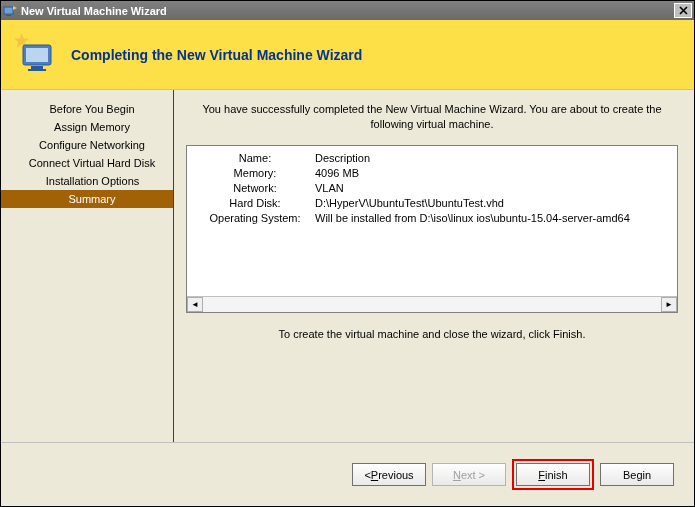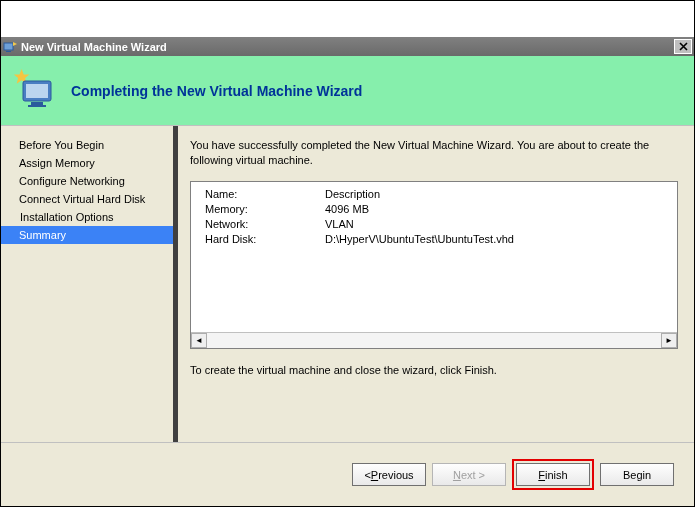--- a/index.html
+++ b/index.html
@@ -21,21 +21,20 @@
   }
   .titlebar {
     height: 19px;
     background: linear-gradient(#808080, #6a6a6a);
     color: #fff;
     display: flex;
     align-items: center;
     padding: 0 2px;
     font-weight: bold;
     font-size: 11px;
-    margin-top: 36px;
   }
   .titlebar .app-icon {
     width: 14px; height: 14px;
     margin-right: 4px;
     display: inline-flex;
     align-items: center;
     justify-content: center;
   }
   .titlebar .title { flex: 1; }
   .titlebar .close {
@@ -45,79 +44,80 @@
     color: #000;
     display: flex;
     align-items: center;
     justify-content: center;
     font-weight: bold;
     font-size: 10px;
     line-height: 1;
   }
   .header {
     height: 70px;
-    background: #86efac;
+    background: #fde047;
     border-bottom: 1px solid #c0c0c0;
     display: flex;
     align-items: center;
     padding-left: 12px;
   }
   .header .logo {
     width: 44px; height: 44px;
     margin-right: 14px;
     position: relative;
   }
   .header h1 {
     font-size: 14px;
     font-weight: bold;
     color: #003399;
     margin: 0;
   }
   .body {
     flex: 1;
     display: flex;
     background: #ece9d8;
+    text-align: center;
   }
   .sidebar {
     width: 172px;
     padding: 10px 0 0 0;
   }
   .sidebar .step {
     padding: 3px 8px 3px 18px;
     color: #000;
     white-space: nowrap;
   }
   .sidebar .step.indent { padding-left: 19px; }
   .sidebar .step.selected {
-    background: #3b82f6;
+    background: #a16207;
     color: #fff;
   }
   .content {
     flex: 1;
-    border-left: 5px solid #404040;
+    border-left: 1px solid #404040;
     padding: 12px 16px 0 12px;
     display: flex;
     flex-direction: column;
     color: #000;
   }
   .para { line-height: 1.4; margin-bottom: 12px; }
   .desc-label { margin-bottom: 4px; }
   .desc-box {
     border: 1px solid #808080;
     background: #fff;
     height: 168px;
     display: flex;
     flex-direction: column;
   }
   .desc-inner {
     flex: 1;
     padding: 6px 8px;
     overflow: hidden;
   }
-  .desc-row { display: flex; margin-bottom: 3px; white-space: nowrap; margin-left: 6px; }
+  .desc-row { display: flex; margin-bottom: 3px; white-space: nowrap; }
   .desc-row .k { width: 120px; }
   .hscroll {
     height: 16px;
     display: flex;
     border-top: 1px solid #c0c0c0;
     background: #eee;
   }
   .hscroll .arrow {
     width: 16px;
     border: 1px solid #adadad;
@@ -219,20 +219,24 @@
               <div>4096 MB</div>
             </div>
             <div class="desc-row">
               <div class="k">Network:</div>
               <div>VLAN</div>
             </div>
             <div class="desc-row">
               <div class="k">Hard Disk:</div>
               <div>D:\HyperV\UbuntuTest\UbuntuTest.vhd</div>
             </div>
+            <div class="desc-row">
+              <div class="k">Operating System:</div>
+              <div>Will be installed from D:\iso\linux ios\ubuntu-15.04-server-amd64</div>
+            </div>
           </div>
         <div class="hscroll">
           <div class="arrow">◄</div>
           <div class="track"></div>
           <div class="arrow">►</div>
         </div>
       </div>
       <div class="para" style="margin-top:14px">To create the virtual machine and close the wizard, click Finish.</div>
     </div>
   </div>

